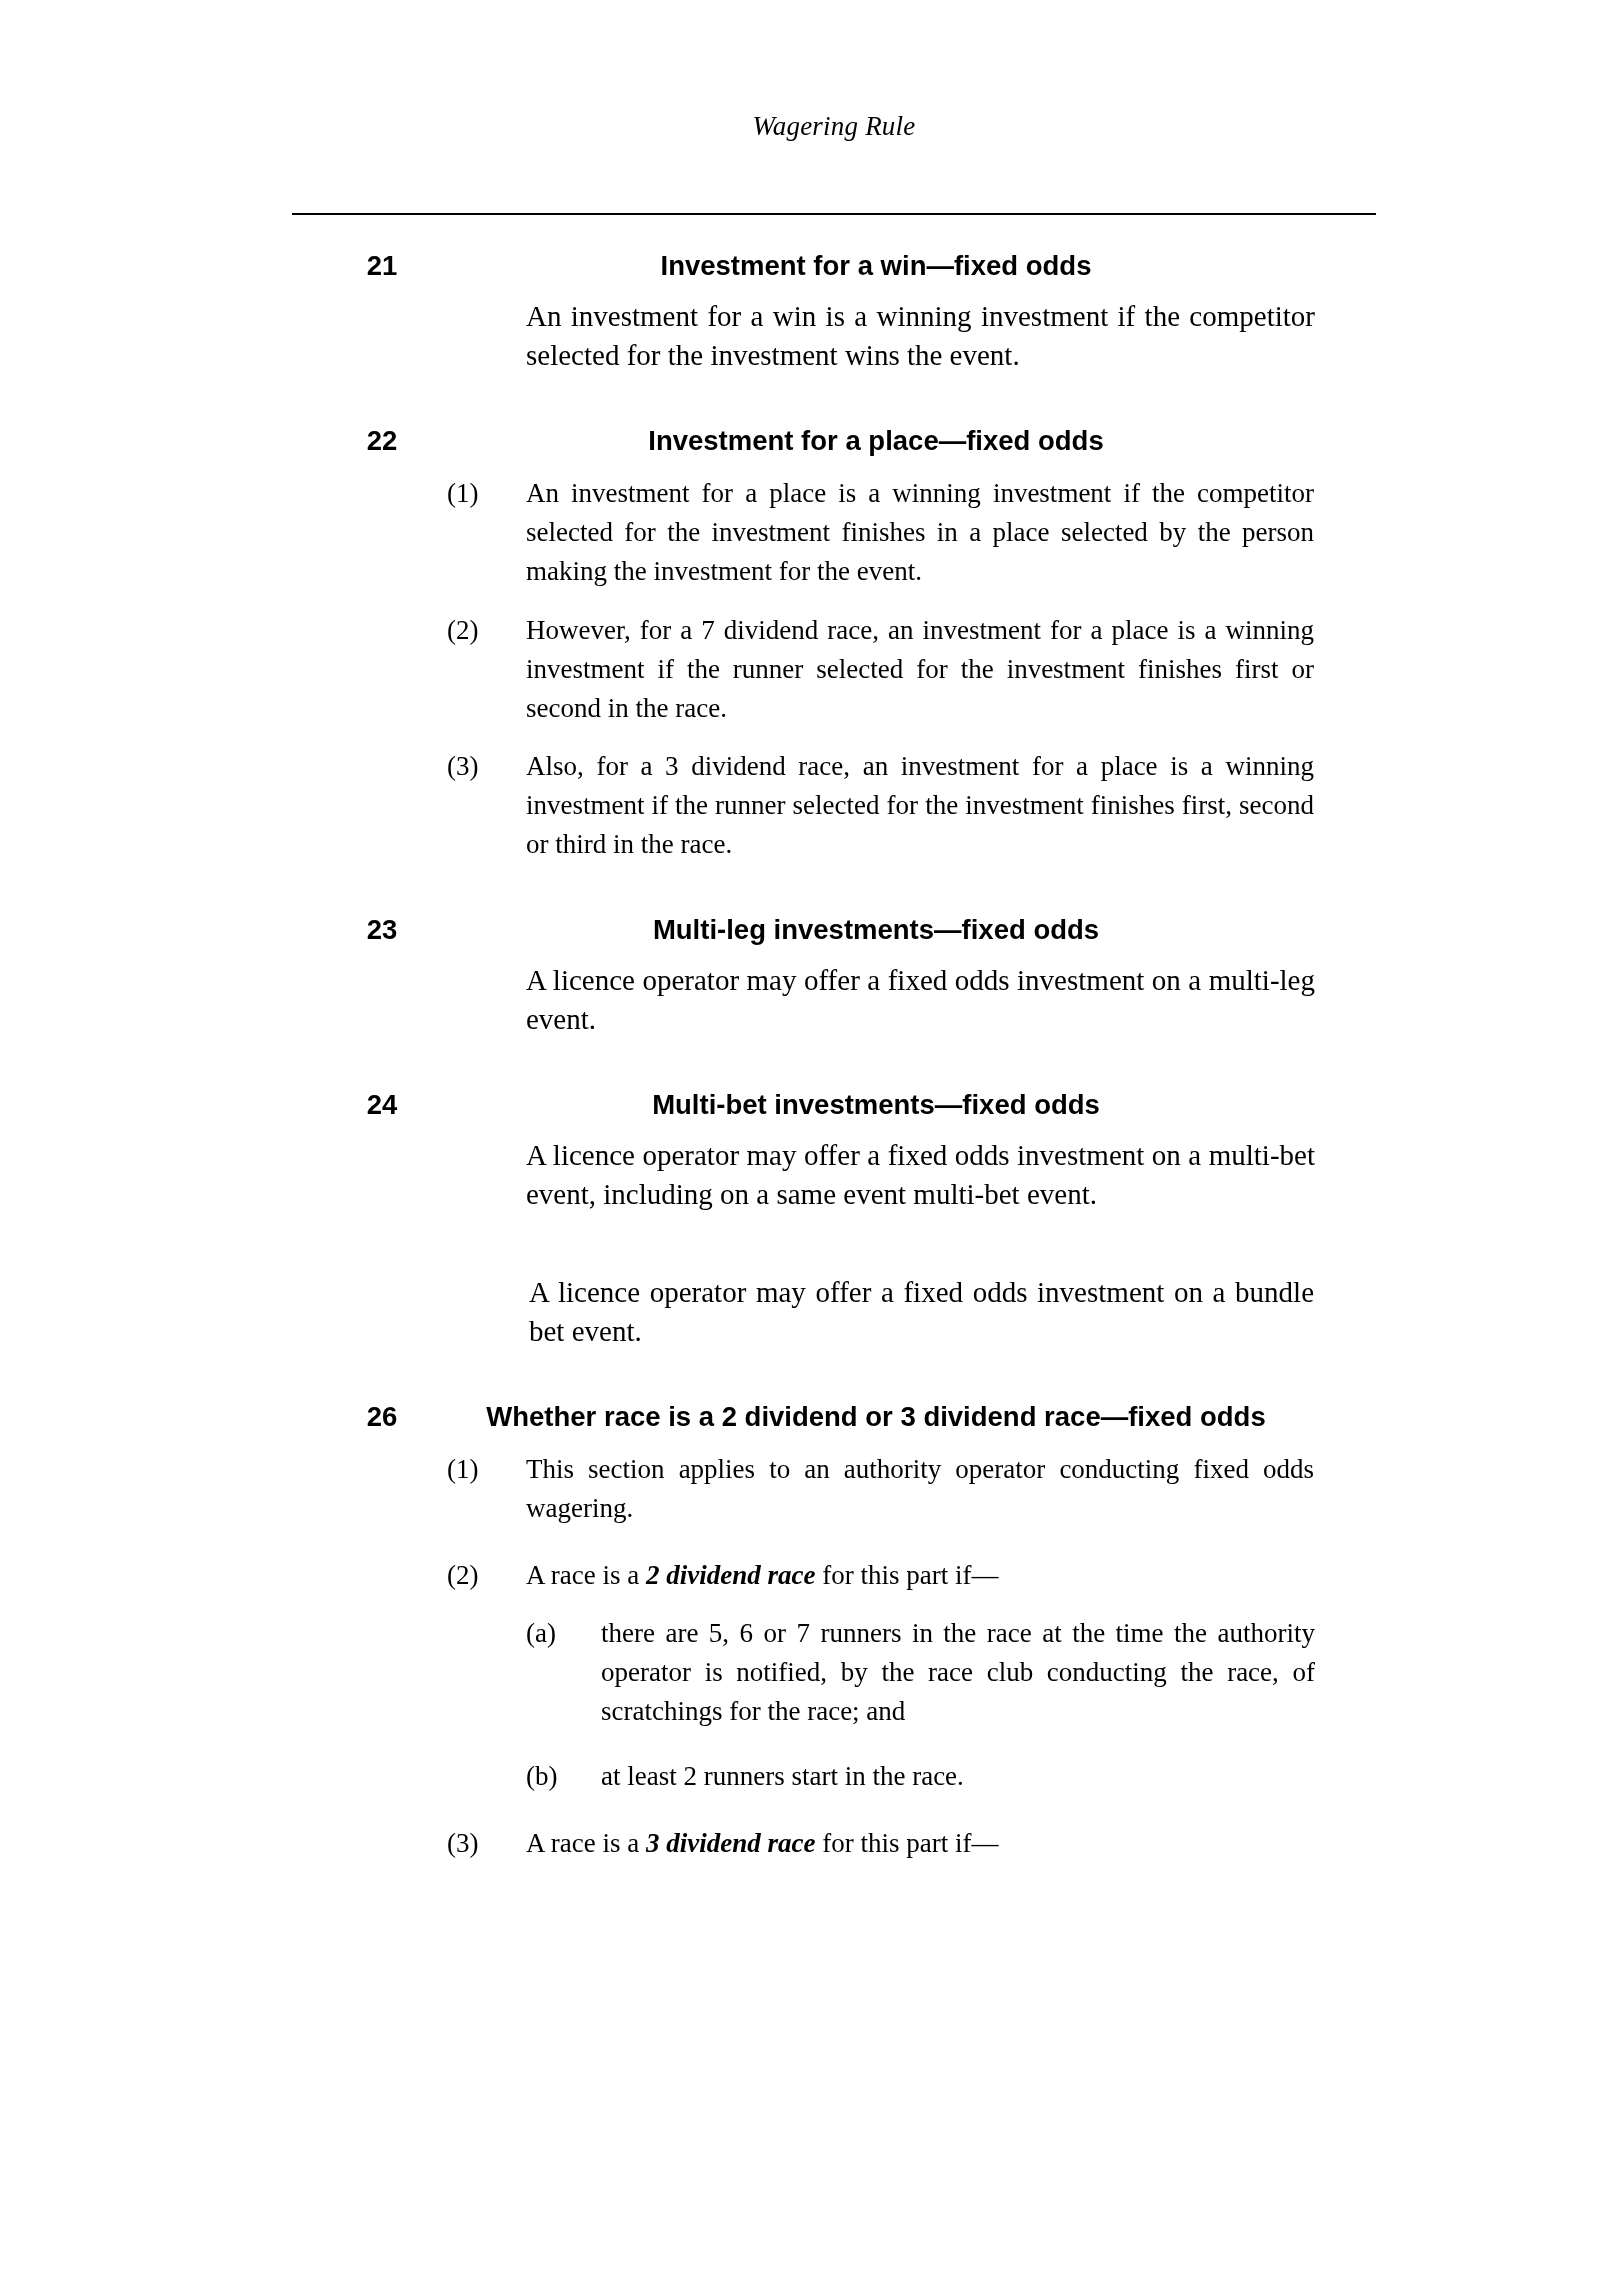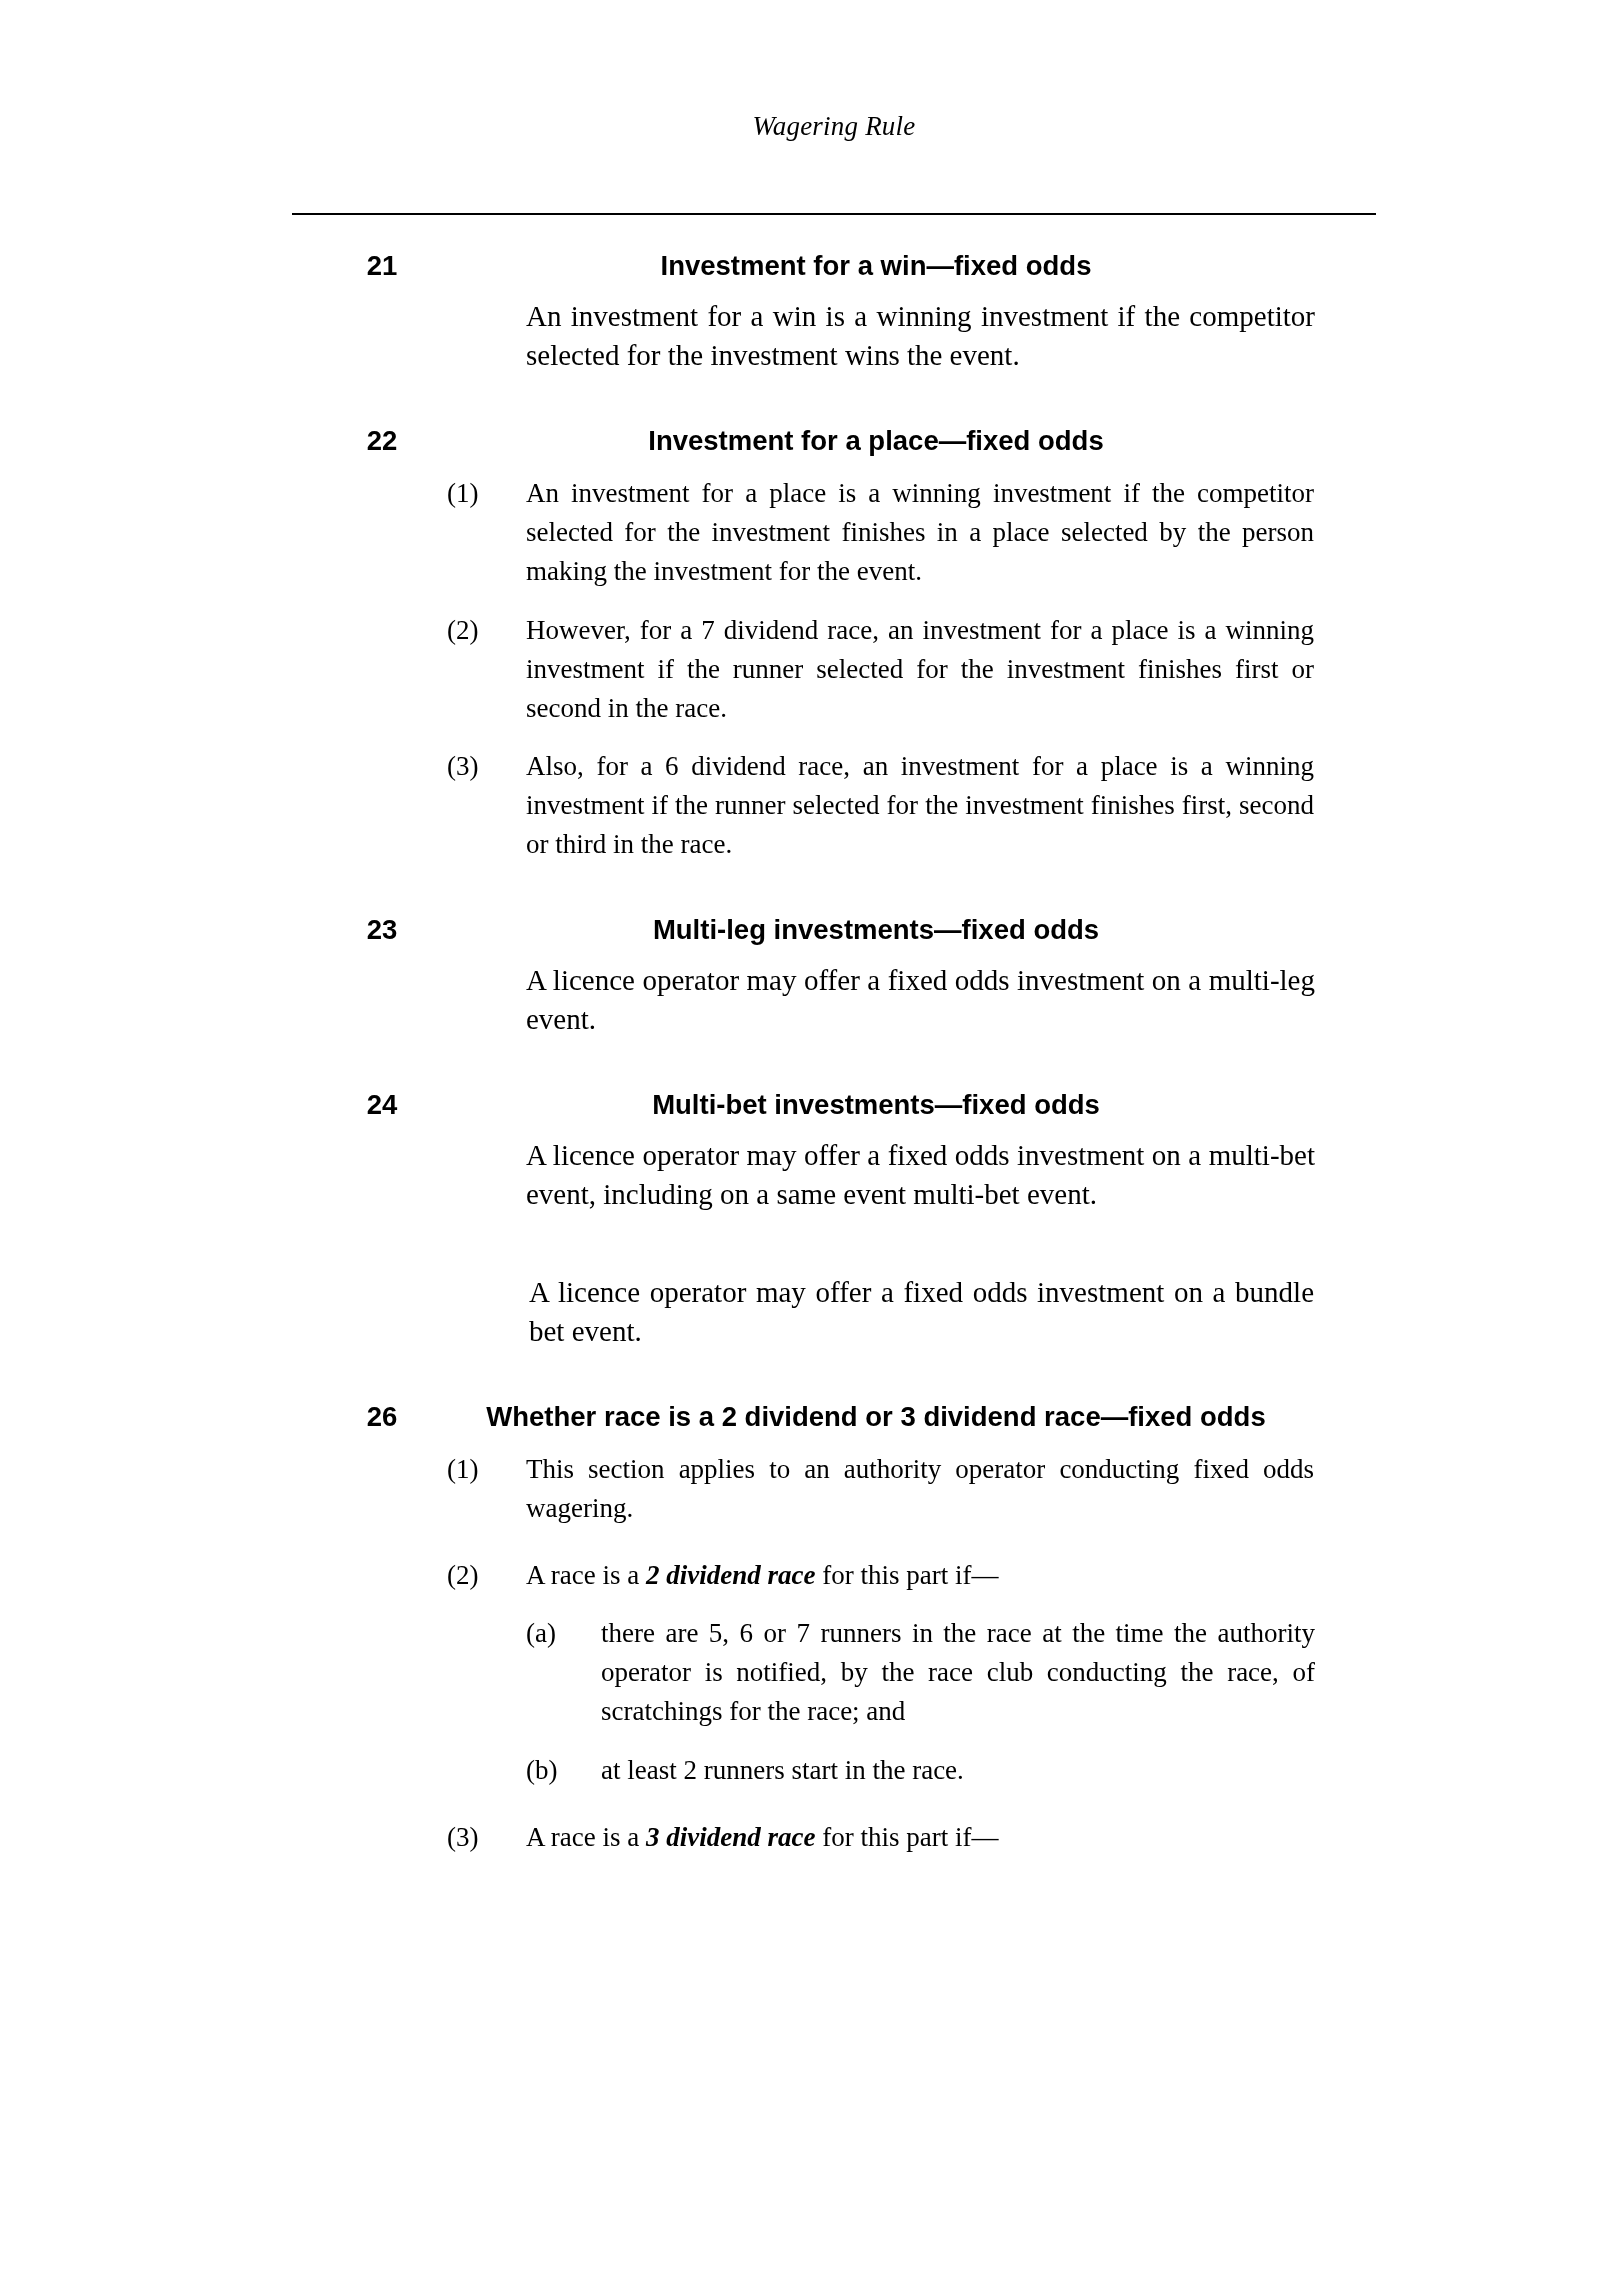--- a/index.html
+++ b/index.html
@@ -150,21 +150,21 @@
     top: 0;
     width: 75px;
     font-size: 27px;
   }
   .alpha .body {
     display: block;
     margin-left: 75px;
     text-align: justify;
     text-justify: inter-word;
   }
-  .alpha .body.nojust { text-align: left; }
+  .alpha .body.nojust { text-align: left; margin-top: 6px; }
 
   .defterm {
     font-weight: bold;
     font-style: italic;
   }
 
   
   .gap-after-head   { height: 11.8px; }
   .gap-between-sub  { height: 19.6px; }
   .gap-before-head  { height: 47px; }
@@ -207,21 +207,21 @@
       <div class="gap-between-sub"></div>
 
       <div class="sub">
         <span class="marker">(2)</span>
         <span class="body">However, for a 7 dividend race, an investment for a place is a winning investment if the runner selected for the investment finishes first or second in the race.</span>
       </div>
       <div class="gap-between-sub"></div>
 
       <div class="sub">
         <span class="marker">(3)</span>
-        <span class="body">Also, for a 6 dividend race, an investment for a place is a winning investment if the runner selected for the investment finishes first, second or third in the race.</span>
+        <span class="body">Also, for a 3 dividend race, an investment for a place is a winning investment if the runner selected for the investment finishes first, second or third in the race.</span>
       </div>
     </div>
 
     <div class="gap-before-head"></div>
 
     <div class="section">
       <div class="sec-head">
         <span class="num">23</span>
         <span class="ttl">Multi-leg investments—fixed odds</span>
       </div>

